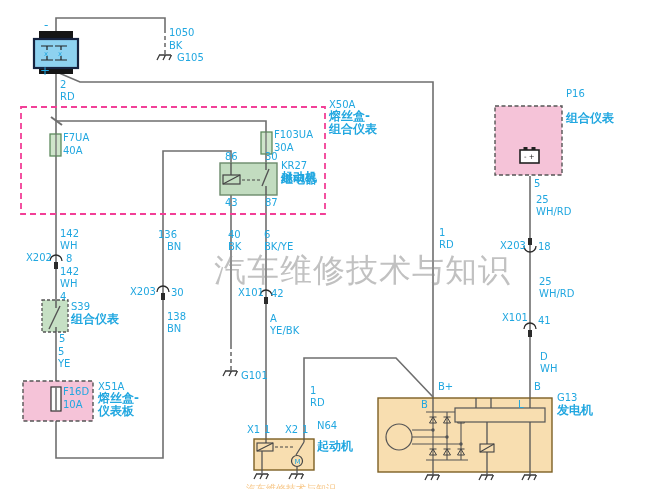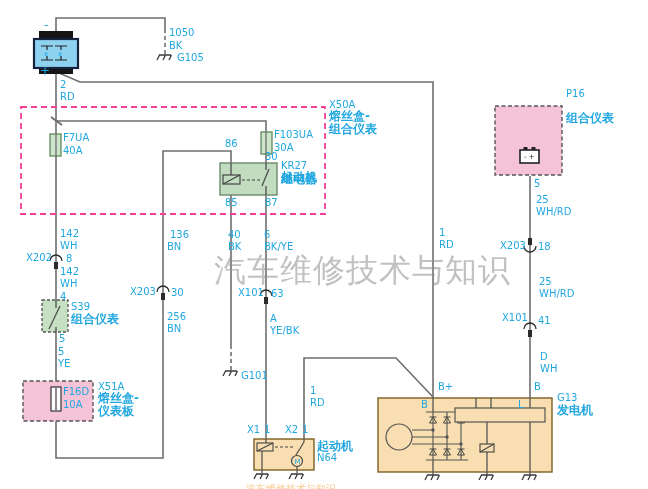--- a/index.html
+++ b/index.html
@@ -164,23 +164,23 @@
 <span class="lb" style="left:60px;top:91px">RD</span>
 
 <span class="lb" style="left:329px;top:99px">X50A</span>
 <span class="lb cn" style="left:329px;top:111px">熔丝盒-</span>
 <span class="lb cn" style="left:329px;top:124px">组合仪表</span>
 <span class="lb" style="left:63px;top:132px">F7UA</span>
 <span class="lb" style="left:63px;top:145px">40A</span>
 <span class="lb" style="left:274px;top:129px">F103UA</span>
 <span class="lb" style="left:274px;top:142px">30A</span>
 
-<span class="lb" style="left:225px;top:138px">86</span>
+<span class="lb" style="left:225px;top:151px">86</span>
 <span class="lb" style="left:265px;top:151px">30</span>
-<span class="lb" style="left:225px;top:197px">85</span>
+<span class="lb" style="left:225px;top:197px">43</span>
 <span class="lb" style="left:265px;top:197px">87</span>
 <span class="lb" style="left:281px;top:160px">KR27</span>
 <span class="lb cn" style="left:281px;top:172px">起动机</span>
 <span class="lb cn" style="left:281px;top:174px">继电器</span>
 
 <span class="lb" style="left:566px;top:88px">P16</span>
 <span class="lb cn" style="left:566px;top:113px">组合仪表</span>
 <span class="lb tiny" style="left:524px;top:152px;color:#222">- +</span>
 
 <span class="lb" style="left:60px;top:228px">142</span>
@@ -195,43 +195,43 @@
 <span class="lb" style="left:59px;top:333px">5</span>
 <span class="lb" style="left:58px;top:346px">5</span>
 <span class="lb" style="left:58px;top:358px">YE</span>
 
 <span class="lb" style="left:63px;top:386px">F16D</span>
 <span class="lb" style="left:63px;top:399px">10A</span>
 <span class="lb" style="left:98px;top:381px">X51A</span>
 <span class="lb cn" style="left:98px;top:393px">熔丝盒-</span>
 <span class="lb cn" style="left:98px;top:406px">仪表板</span>
 
-<span class="lb" style="left:170px;top:229px">136</span>
+<span class="lb" style="left:158px;top:229px">136</span>
 <span class="lb" style="left:167px;top:241px">BN</span>
 <span class="lb" style="left:130px;top:286px">X203</span>
 <span class="lb" style="left:171px;top:287px">30</span>
-<span class="lb" style="left:167px;top:311px">256</span>
+<span class="lb" style="left:167px;top:311px">138</span>
 <span class="lb" style="left:167px;top:323px">BN</span>
 <span class="lb" style="left:228px;top:229px">40</span>
 <span class="lb" style="left:228px;top:241px">BK</span>
 <span class="lb" style="left:241px;top:370px">G101</span>
 <span class="lb" style="left:264px;top:229px">6</span>
 <span class="lb" style="left:264px;top:241px">BK/YE</span>
 <span class="lb" style="left:238px;top:287px">X101</span>
-<span class="lb" style="left:271px;top:288px">63</span>
+<span class="lb" style="left:271px;top:288px">42</span>
 <span class="lb" style="left:270px;top:313px">A</span>
 <span class="lb" style="left:270px;top:325px">YE/BK</span>
 
 <span class="lb" style="left:310px;top:385px">1</span>
 <span class="lb" style="left:310px;top:397px">RD</span>
 <span class="lb" style="left:247px;top:424px">X1</span>
 <span class="lb" style="left:264px;top:424px">1</span>
 <span class="lb" style="left:285px;top:424px">X2</span>
 <span class="lb" style="left:302px;top:424px">1</span>
-<span class="lb" style="left:317px;top:452px">N64</span>
+<span class="lb" style="left:317px;top:420px">N64</span>
 <span class="lb cn" style="left:317px;top:441px">起动机</span>
 <span class="lb tiny" style="left:294.5px;top:457px">M</span>
 
 <span class="lb" style="left:439px;top:227px">1</span>
 <span class="lb" style="left:439px;top:239px">RD</span>
 
 <span class="lb" style="left:534px;top:178px">5</span>
 <span class="lb" style="left:536px;top:194px">25</span>
 <span class="lb" style="left:536px;top:206px">WH/RD</span>
 <span class="lb" style="left:500px;top:240px">X203</span>

